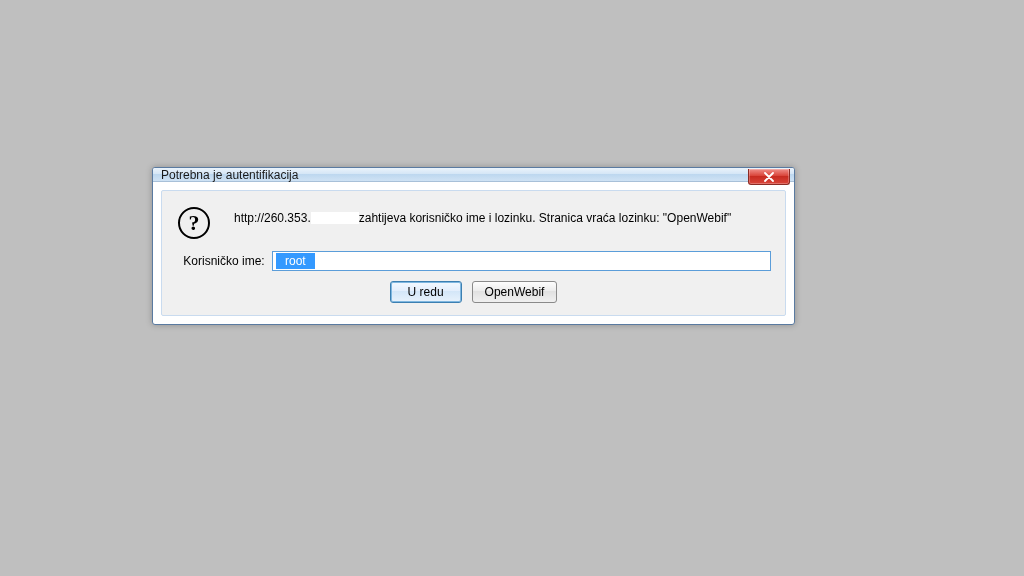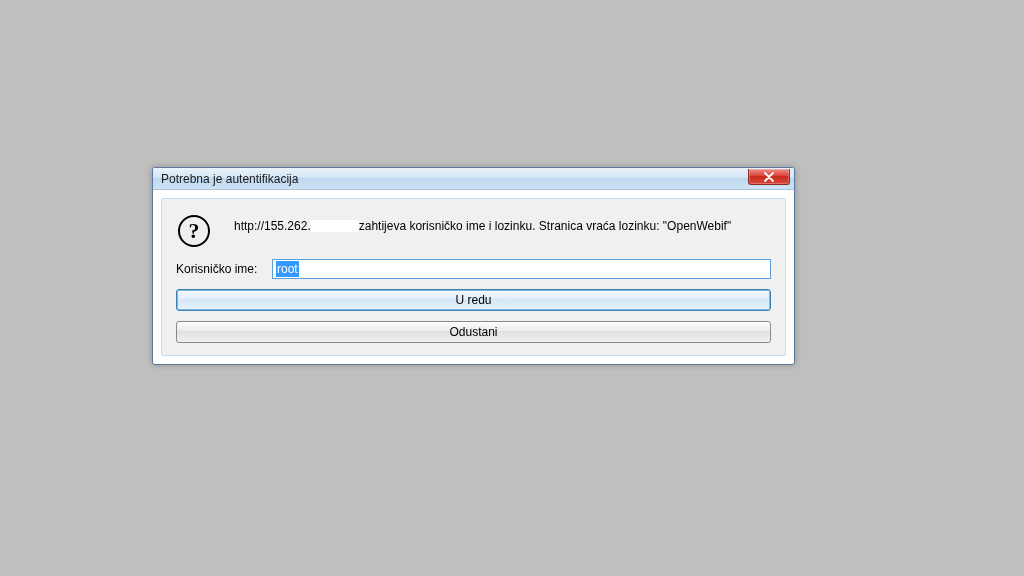--- a/index.html
+++ b/index.html
@@ -16,21 +16,21 @@
     left: 152px;
     top: 167px;
     width: 643px;
     background: #fff;
     border: 1px solid #5a7aa0;
     border-radius: 3px;
     box-shadow: 0 0 6px rgba(0,0,0,0.25);
     overflow: hidden;
   }
   .titlebar {
-    height: 22px;
+    height: 14px;
     background: linear-gradient(to bottom, #eaf3fb 0%, #d5e6f6 45%, #bcd7ef 46%, #cfe2f4 100%);
     border-bottom: 1px solid #a8c0d8;
     display: flex;
     align-items: center;
     padding: 0 0 0 8px;
     position: relative;
   }
   .titlebar .title {
     color: #1a1a1a;
     font-size: 12px;
@@ -101,58 +101,57 @@
     background: #fff;
     vertical-align: -2px;
   }
   .form-row {
     display: flex;
     align-items: center;
     margin-bottom: 6px;
   }
   .form-row label {
     width: 96px;
-    text-align: left;
+    text-align: center;
     font-size: 12px;
     color: #000;
   }
   .form-row .field {
     flex: 1;
     height: 20px;
     border: 1px solid #abadb3;
     background: #fff;
     font-size: 12px;
     padding: 1px 3px;
     display: flex;
     align-items: center;
     position: relative;
   }
   .field.focus {
     border-color: #5b9dd9;
   }
   .sel {
     background: #3399ff;
     color: #fff;
-    padding: 0 1px;
+    padding: 0 9px;
     font-size: 12px;
     line-height: 16px;
     display: inline-block;
   }
   .pw {
     font-family: Arial, sans-serif;
     letter-spacing: 1px;
     font-size: 11px;
     color: #000;
   }
   .buttons {
     display: flex;
     justify-content: center;
     gap: 10px;
     margin-top: 10px;
-    flex-direction: column;
   }
   .btn {
     min-width: 72px;
     height: 22px;
     padding: 0 12px;
     font-size: 12px;
     color: #000;
     background: linear-gradient(to bottom, #fdfdfd 0%, #ececec 45%, #e1e1e1 46%, #f0f0f0 100%);
     border: 1px solid #8a8a8a;
     border-radius: 3px;
@@ -180,36 +179,36 @@
     </div>
   </div>
   <div class="content-wrap">
     <div class="content">
 
       <div class="msg-row">
         <div class="qmark">
             <span>?</span>
           </div>
         <div class="msg-text">
-          <span>http://155.262.</span><span class="ip-mask"></span><span>zahtijeva korisničko ime i lozinku. Stranica vraća lozinku: "OpenWebif"</span>
+          <span>http://260.353.</span><span class="ip-mask"></span><span>zahtijeva korisničko ime i lozinku. Stranica vraća lozinku: "OpenWebif"</span>
         </div>
       </div>
 
       <div class="form-row">
         <label>Korisničko ime:</label>
         <div class="field focus">
           <span class="sel">root</span>
         </div>
       </div>
 
 
       <div class="buttons">
         <div class="btn default">
           <span>U redu</span>
         </div>
         <div class="btn">
-          <span>Odustani</span>
+          <span>OpenWebif</span>
         </div>
       </div>
 
     </div>
   </div>
 </div>
 
 </body></html>

